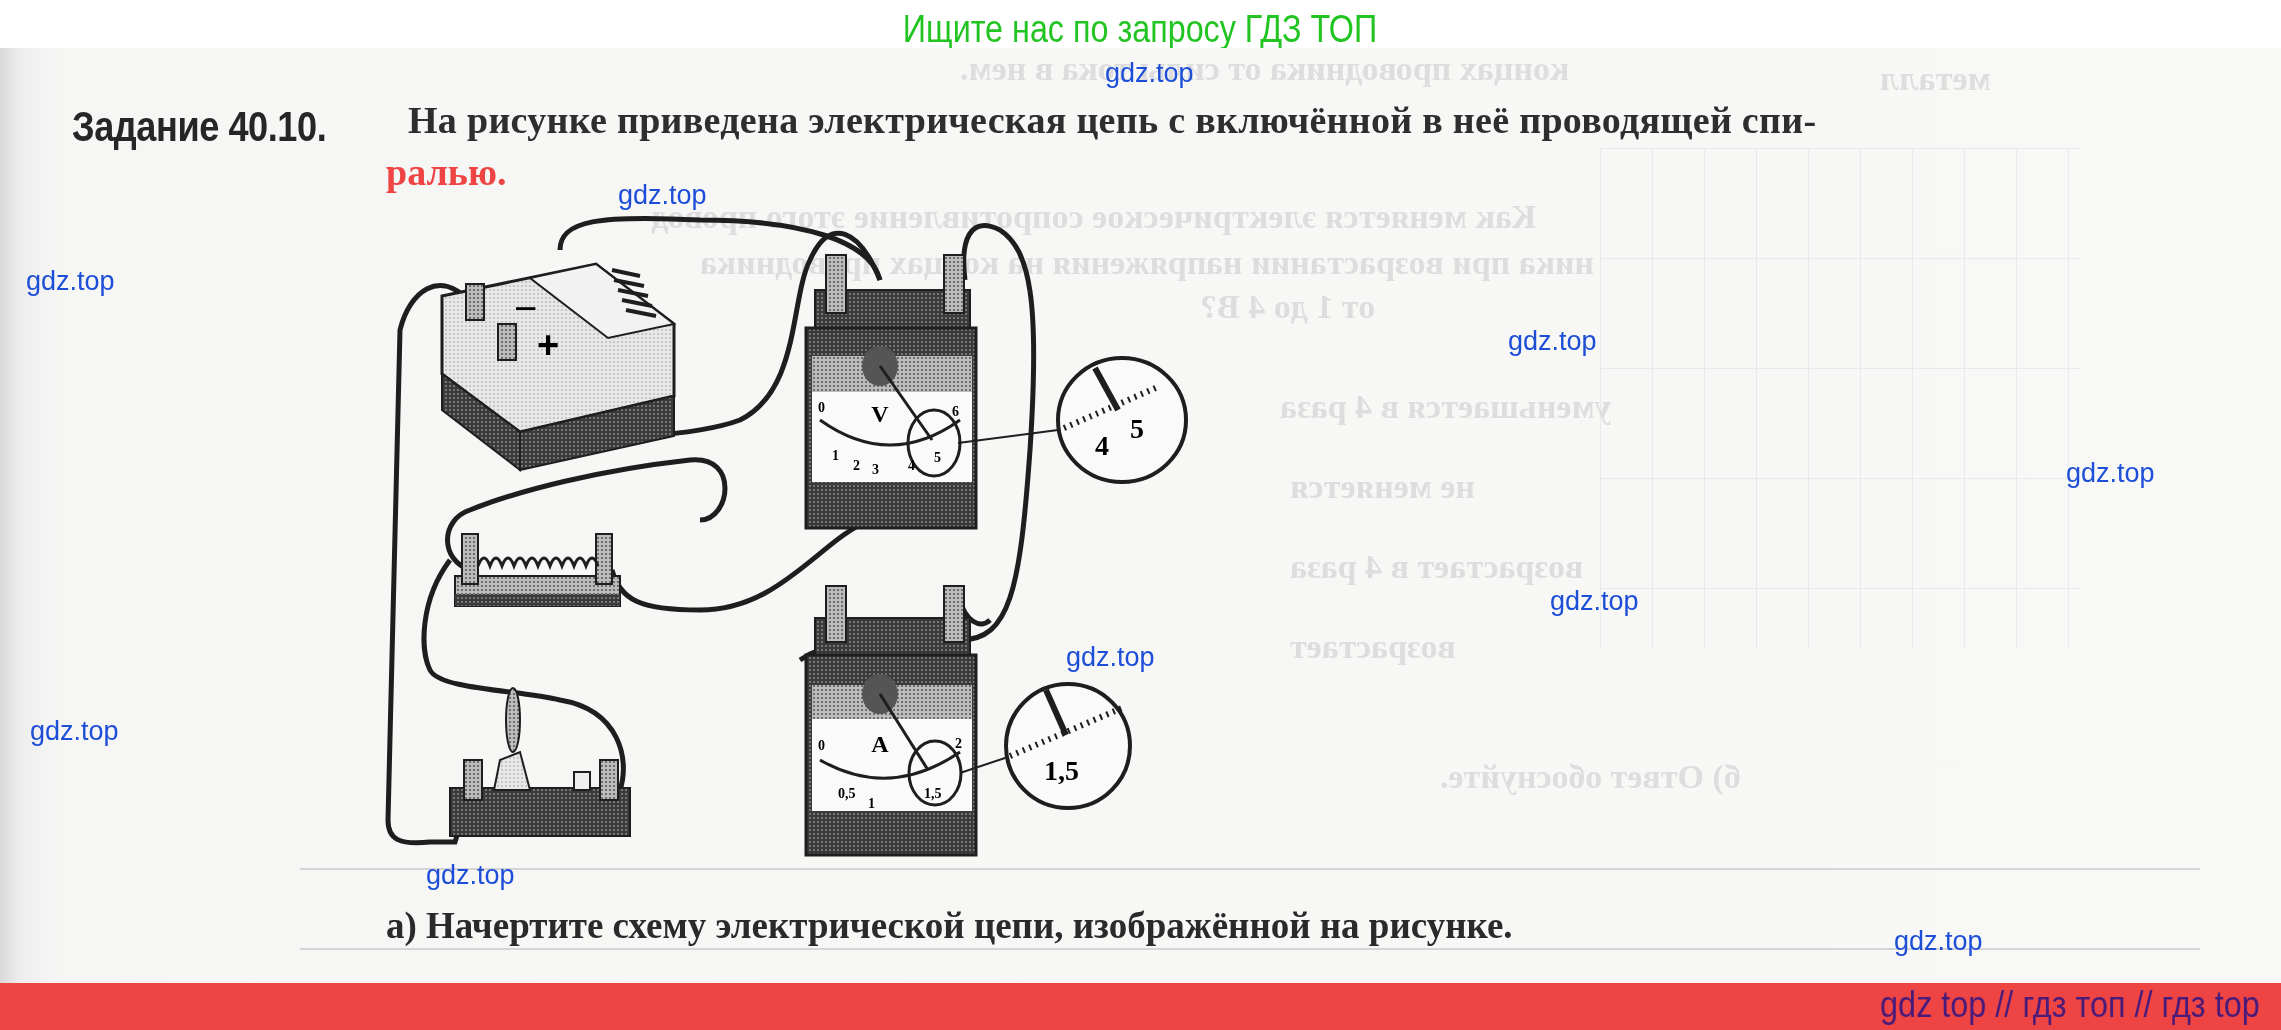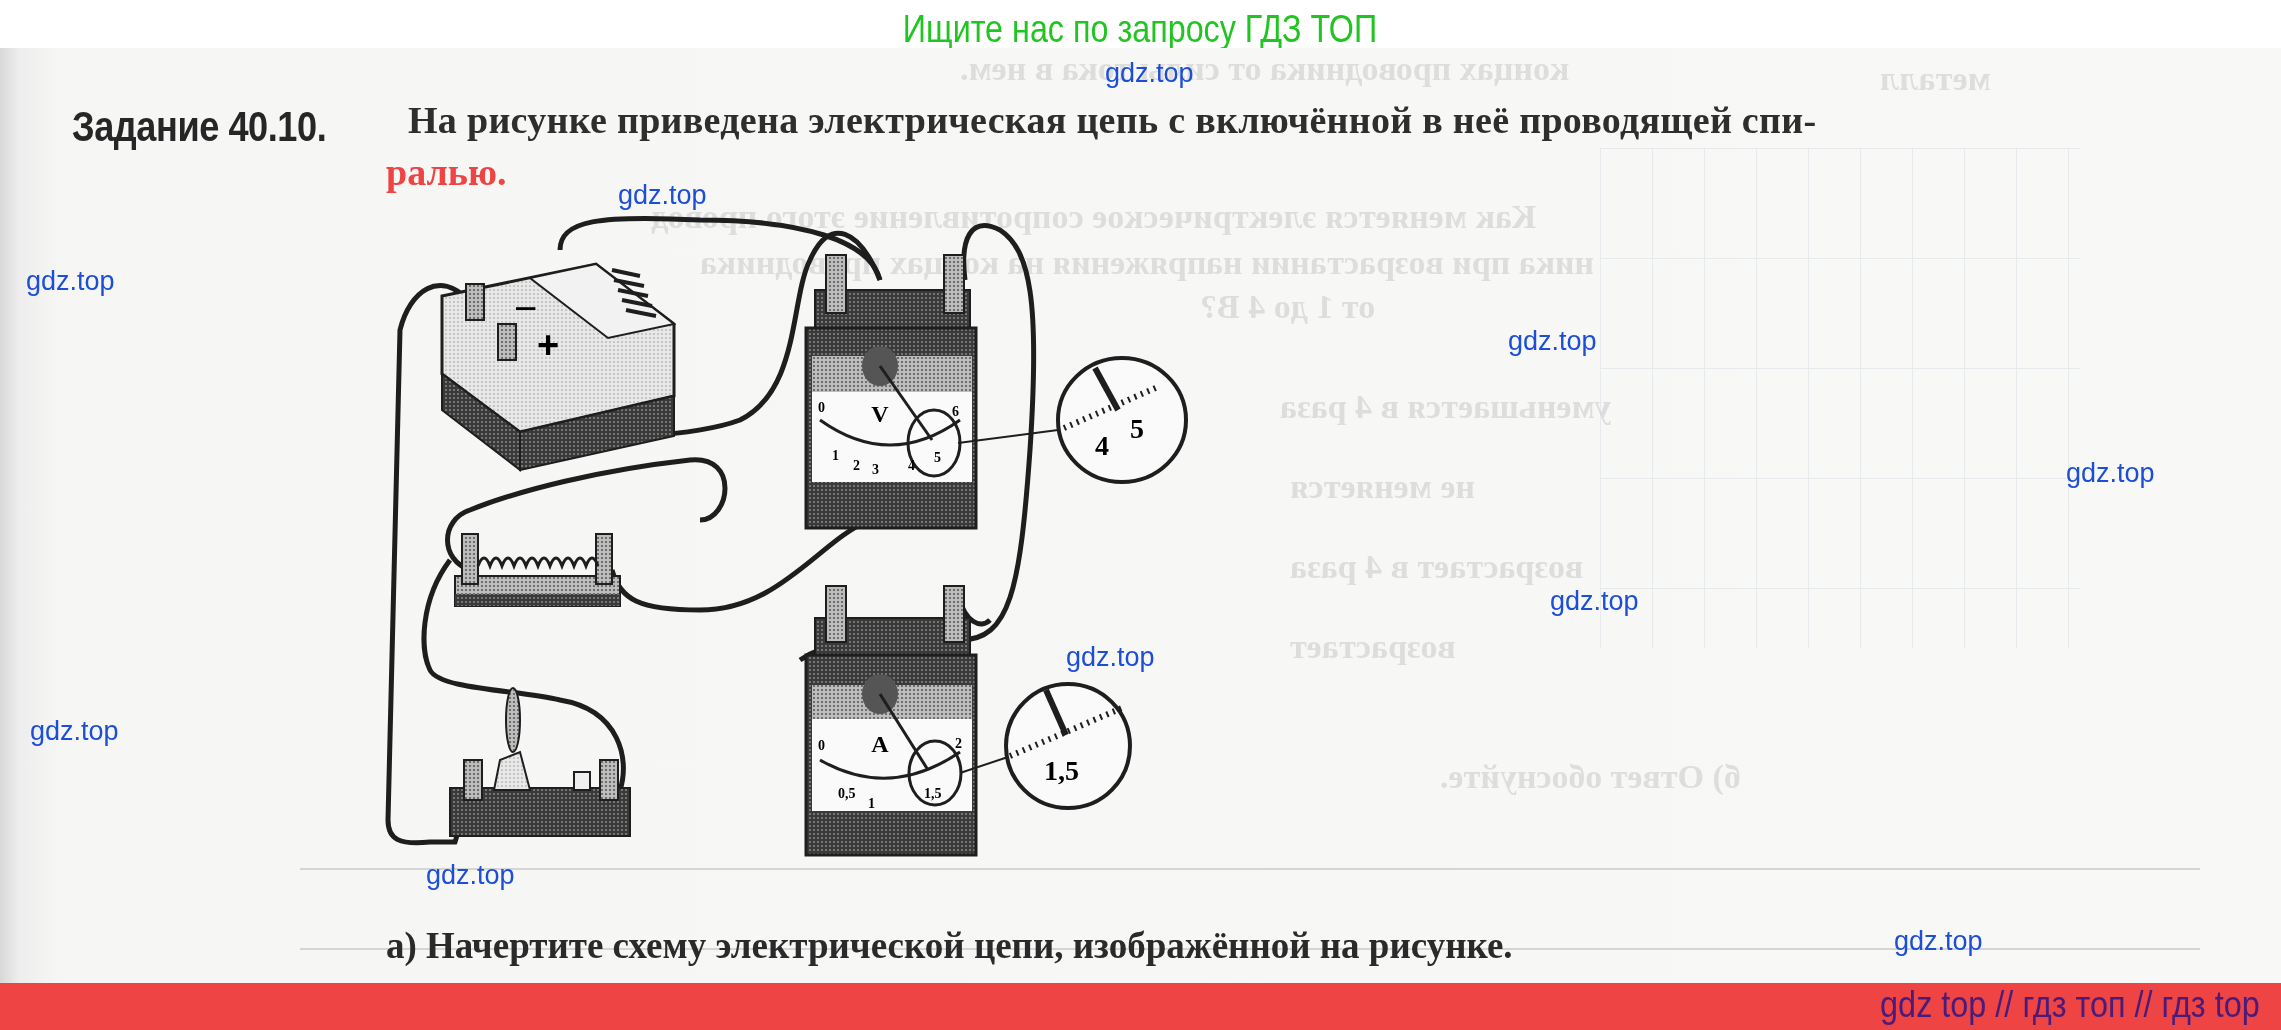--- a/index.html
+++ b/index.html
@@ -45,21 +45,21 @@
   .task-text {
     position: absolute; left: 408px; top: 98px; font-size: 38px; font-weight: bold;
     color: #2e2e2e; white-space: nowrap; letter-spacing: 0.3px; text-align: center;
   }
   .task-text2 {
     position: absolute; left: 386px; top: 150px; font-size: 38px; font-weight: bold;
     color: #ef4444;
   }
   .question-a {
     position: absolute; left: 386px; top: 904px; font-size: 37px; font-weight: bold;
-    color: #2a2a2a; white-space: nowrap; margin-top: 20px;
+    color: #2a2a2a; white-space: nowrap;
   }
   .wm {
     position: absolute; font-family: Liberation Sans, sans-serif; font-size: 27px;
     color: #1d4ed8; white-space: nowrap;
   }
   .bottom-banner {
     position: absolute; left: 0; top: 983px; width: 2281px; height: 47px; background: #ef4444;
     text-align: right;
   }
   .bottom-banner span {

